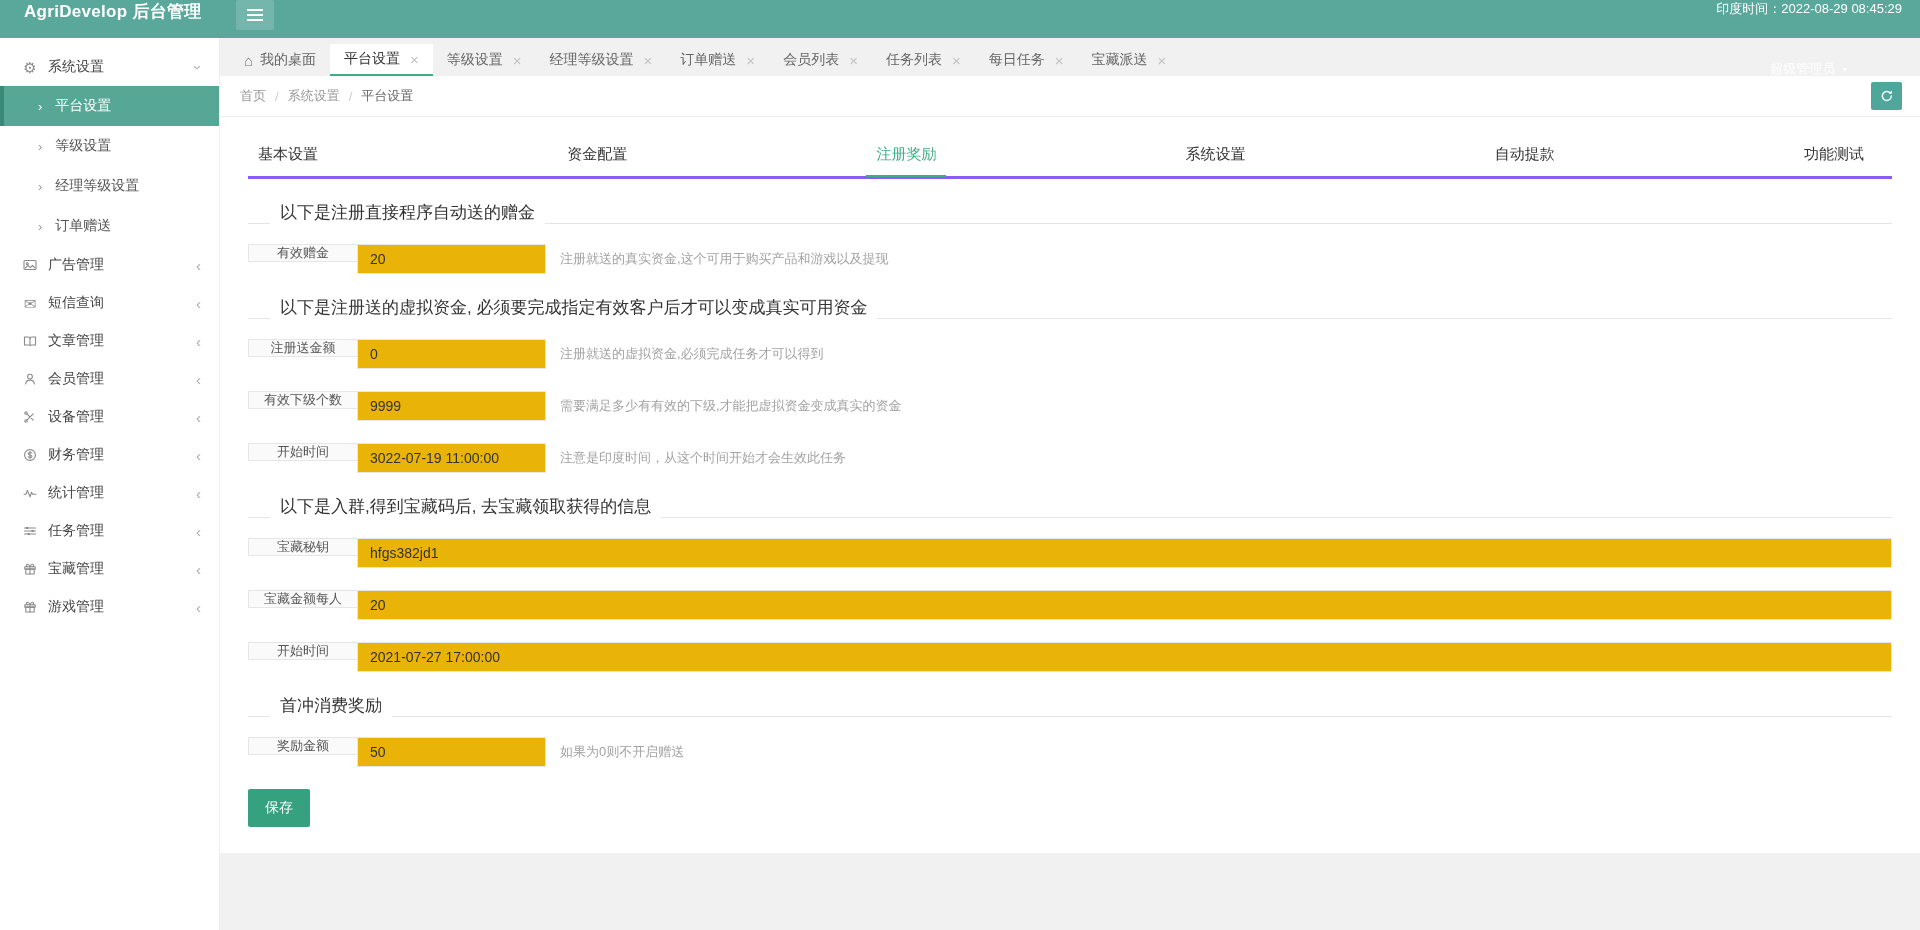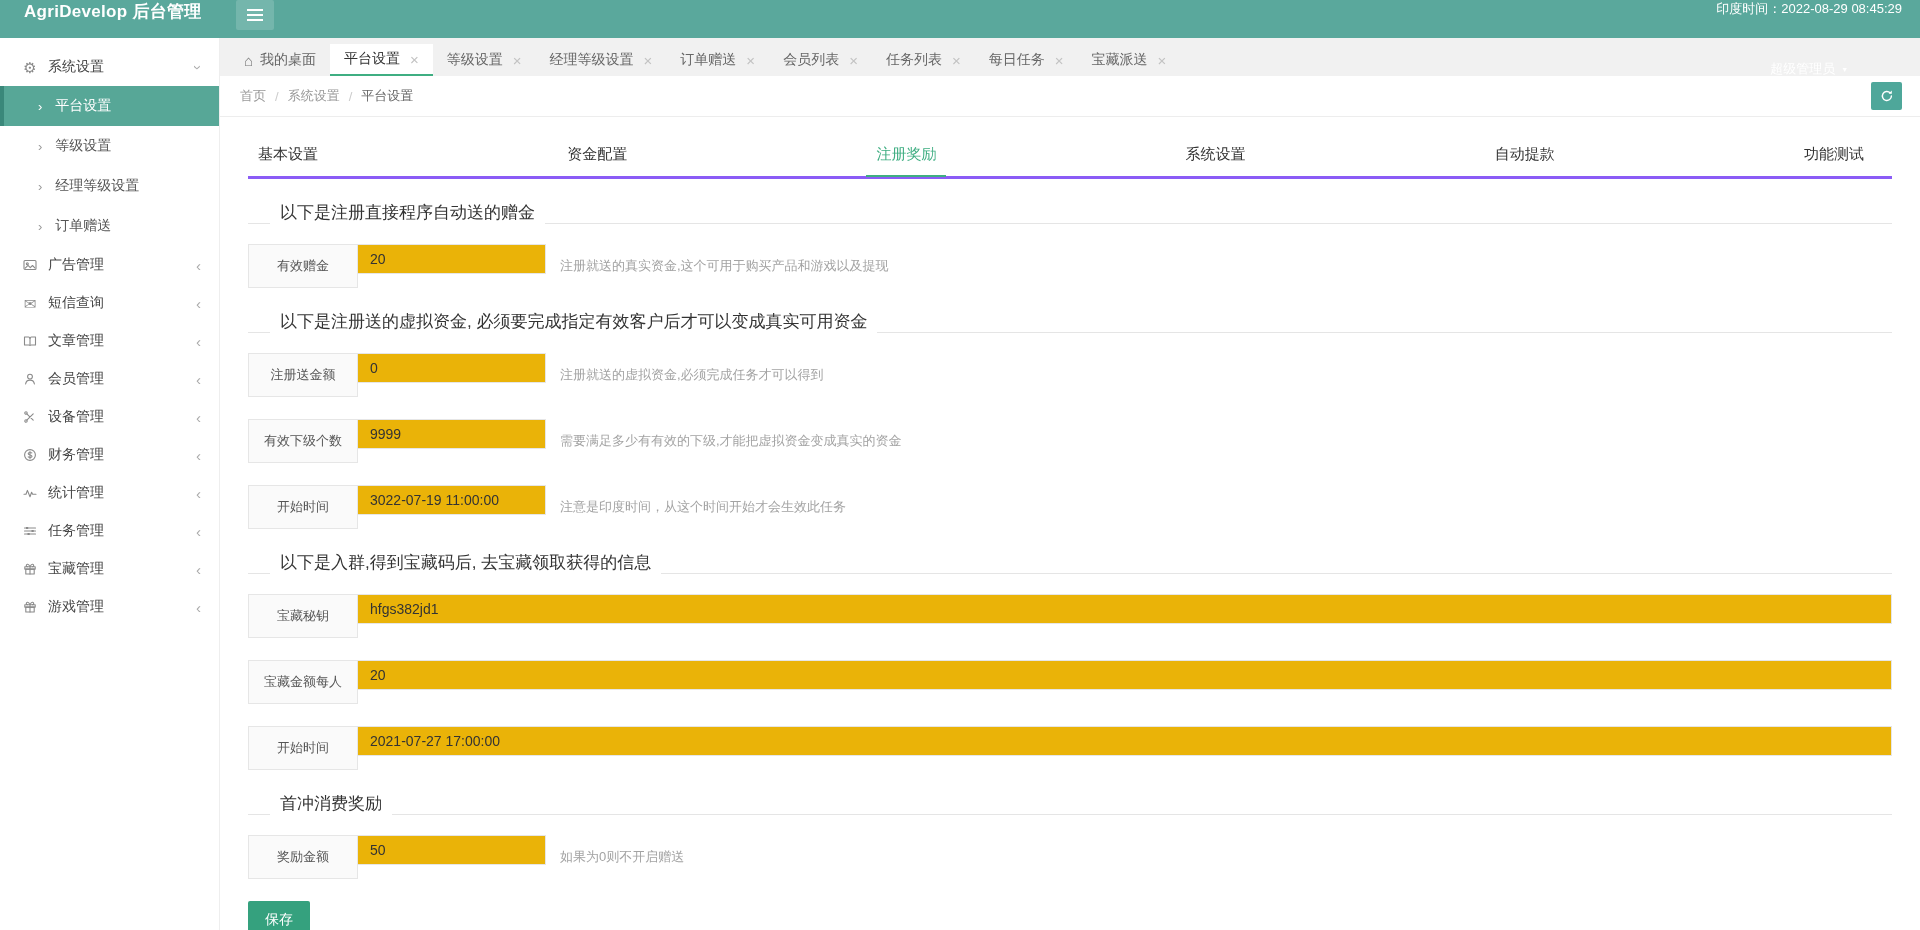--- a/index.html
+++ b/index.html
@@ -59,21 +59,21 @@
     height:2px; background:#3fae82; }
 
   .legend { display:flex; align-items:flex-end; margin:0 0 20px; }
   .legend .line-s { width:22px; height:1px; background:#e5e5e5; }
   .legend .ttl { padding:0 10px; font-size:17px; color:#333; }
   .legend .line-l { flex:1; height:1px; background:#e5e5e5; }
 
   .frow { display:flex; align-items:center; margin-bottom:22px; }
   .fbox { display:flex; }
   .frow.wide .fbox { flex:1; }
-  .flabel { width:110px; height:44px; border:1px solid #e6e6e6; background:#fafafa;
+  .flabel { width:110px; height:18px; border:1px solid #e6e6e6; background:#fafafa;
     display:flex; align-items:center; justify-content:center; font-size:13px; color:#555; flex:none; }
   .finput { height:30px; border:1px solid #e6e6e6; margin-left:-1px; padding:0 12px;
     font-size:14px; color:#333; width:189px; background:#eab308; outline:none; border-radius:0;
     font-family:inherit; }
   .frow.wide .finput { flex:1; width:auto; }
   .fhint { margin-left:14px; font-size:13px; color:#a3a3a3; }
 
   .save { display:block; margin-top:2px; height:38px; padding:0 17px; border:none; border-radius:2px;
     background:#35a17e; color:#fff; font-size:14px; cursor:pointer; font-family:inherit;text-align:right; }
 

